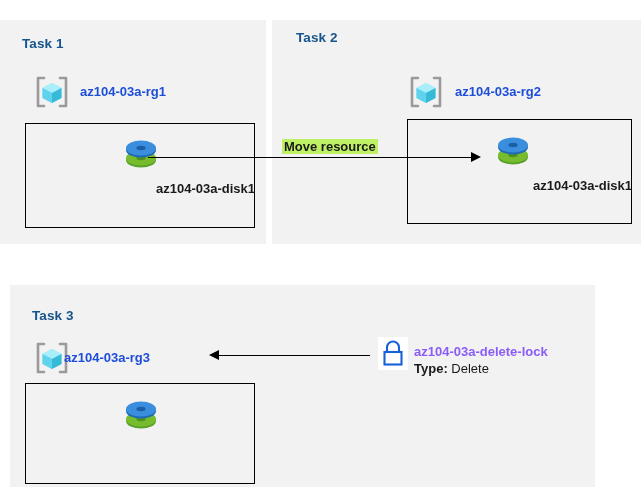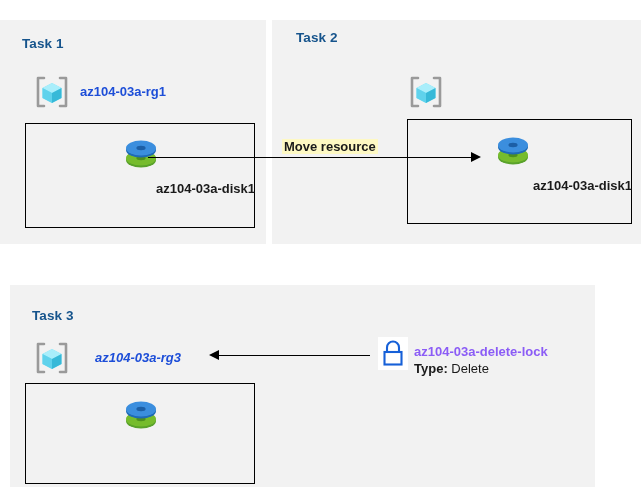--- a/index.html
+++ b/index.html
@@ -63,21 +63,21 @@
 
   .rg-label {
     position: absolute;
     font-size: 13px;
     font-weight: bold;
     color: #1d4ed8;
     white-space: nowrap;
   }
   #rg-label-1 { left: 80px;  top: 64px; }
   #rg-label-2 { left: 455px; top: 64px; }
-  #rg-label-3 { left: 95px;  top: 330px; font-style: italic; }
+  #rg-label-3 { left: 64px;  top: 330px; }
 
   .disk-icon {
     position: absolute;
     width: 40px;
     height: 42px;
   }
   #disk-icon-1 { left: 121px; top: 114px; }
   #disk-icon-2 { left: 493px; top: 111px; }
   #disk-icon-3 { left: 121px; top: 375px; }
 
@@ -120,21 +120,21 @@
   }
 
   #move-label {
     position: absolute;
     left: 282px;
     top: 119px;
     font-size: 13px;
     font-weight: bold;
     color: #1a1a1a;
     white-space: nowrap;
-    background: #fef9c3;
+    background: #bef264;
     padding: 0 2px;
   }
 
   #lock-icon {
     position: absolute;
     left: 378px;
     top: 317px;
     width: 30px;
     height: 33px;
     background: #ffffff;
@@ -206,20 +206,21 @@
   <div class="rg-icon" id="rg-icon-2">
     <svg viewBox="0 0 40 40" width="40" height="40">
       <path d="M12 6 L6 6 L6 34 L12 34" fill="none" stroke="#9a9a9a" stroke-width="2.6" stroke-linecap="round" stroke-linejoin="round"></path>
       <path d="M28 6 L34 6 L34 34 L28 34" fill="none" stroke="#9a9a9a" stroke-width="2.6" stroke-linecap="round" stroke-linejoin="round"></path>
       <polygon points="20,11 29.5,16 29.5,26 20,31 10.5,26 10.5,16" fill="#7ce3f5"></polygon>
       <polygon points="20,11 29.5,16 20,21 10.5,16" fill="#a9eefb"></polygon>
       <polygon points="20,21 29.5,16 29.5,26 20,31" fill="#37b9d8"></polygon>
       <polygon points="20,21 10.5,16 10.5,26 20,31" fill="#5fd2ec"></polygon>
     </svg>
   </div>
+  <div class="rg-label" id="rg-label-2">az104-03a-rg2</div>
 
   <div class="inner-box" id="box-task2"></div>
 
   <div class="disk-icon" id="disk-icon-2">
     <svg viewBox="0 0 40 42" width="40" height="42">
       <ellipse cx="20" cy="26" rx="15" ry="7.5" fill="#5aa22b"></ellipse>
       <ellipse cx="20" cy="24" rx="15" ry="7.5" fill="#76bc2d"></ellipse>
       <ellipse cx="20" cy="24" rx="4.6" ry="2.2" fill="#4d8f20"></ellipse>
       <ellipse cx="20" cy="16" rx="15" ry="7.5" fill="#1f6bb5"></ellipse>
       <ellipse cx="20" cy="14" rx="15" ry="7.5" fill="#3b8ede"></ellipse>

